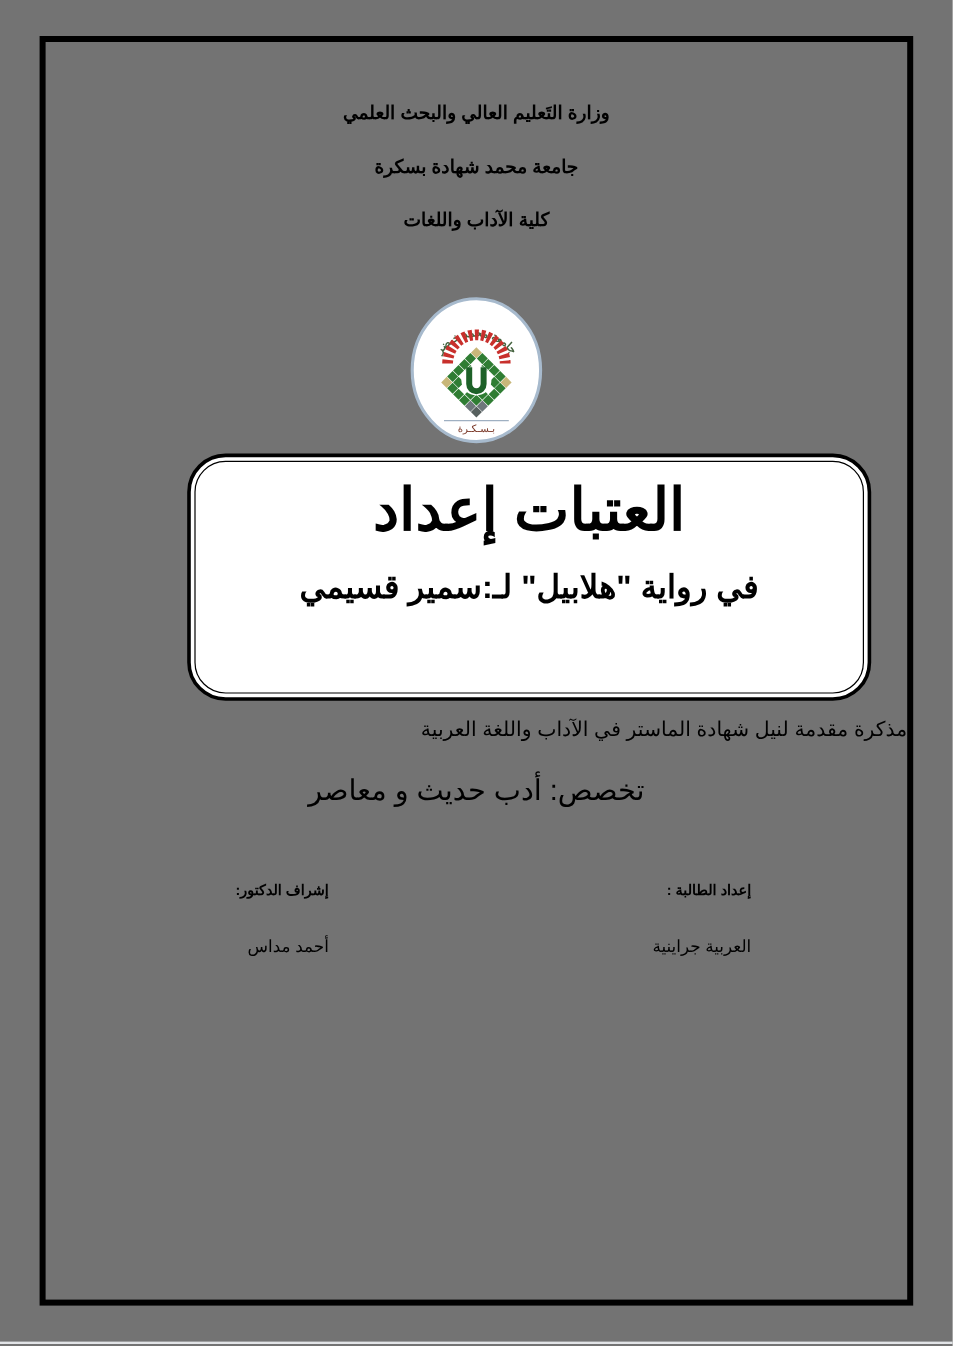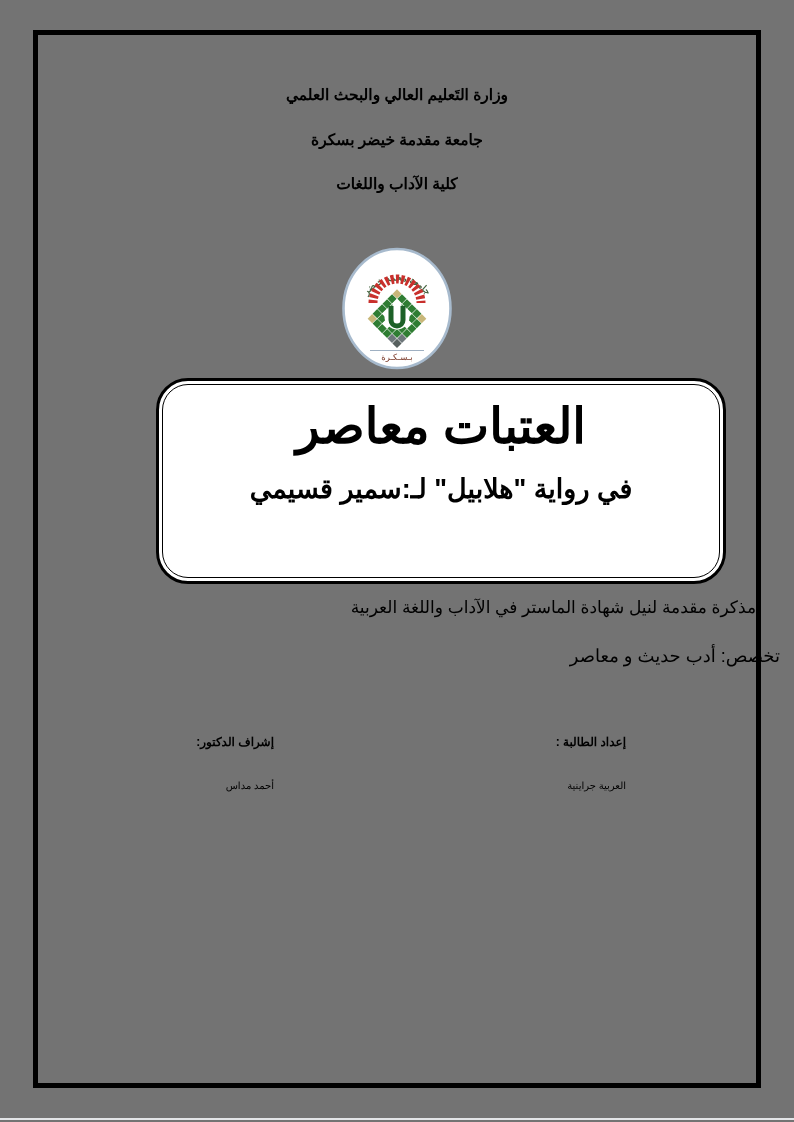--- a/index.html
+++ b/index.html
@@ -18,40 +18,40 @@
     position:absolute;top:343px;left:118px;width:570px;height:206px;
     border:3.5px solid #000;border-radius:32px;box-sizing:border-box;padding:3px;background:#fff;
   }
   .title-box-inner{
     width:100%;height:100%;border:1.6px solid #000;border-radius:26px;
     box-sizing:border-box;text-align:center;direction:rtl;
   }
   .thesis-title{margin-top:8px;font-size:49px;font-weight:700;line-height:1.35;white-space:nowrap;}
   .thesis-subtitle{margin-top:14px;font-size:27px;font-weight:700;white-space:nowrap;}
   .desc-line{position:absolute;top:562px;left:0;width:100%;direction:rtl;font-size:17px;white-space:nowrap;}
-  .spec-line{position:absolute;top:610px;left:0;width:100%;direction:rtl;font-size:18px;white-space:nowrap;padding-left:24px;}
+  .spec-line{position:absolute;top:610px;left:0;width:100%;text-align:center;direction:rtl;font-size:24px;white-space:nowrap;}
   .student-block{position:absolute;top:700px;right:130px;direction:rtl;text-align:right;}
   .supervisor-block{position:absolute;top:700px;left:98px;width:138px;direction:rtl;text-align:right;}
   .credit-label{font-size:12px;font-weight:700;white-space:nowrap;}
-  .credit-name{font-size:10px;margin-top:31px;white-space:nowrap;}
+  .credit-name{font-size:14px;margin-top:31px;white-space:nowrap;}
   .student-block .credit-name{margin-left:6px;}
   .year-block{position:absolute;top:950px;left:50%;transform:translateX(-50%);direction:rtl;text-align:right;}
   .year-label{font-size:15.5px;font-weight:700;line-height:30px;white-space:nowrap;}
   .year-line{font-size:20px;line-height:28px;white-space:nowrap;}
   .bottom-separator{position:absolute;left:0;top:1118px;width:100%;height:2px;background:#e2e4e7;}
 </style>
 </head>
 <body>
 
 <div class="screen">
   <div class="frame">
 
     <div class="header">
       <div class="header-line">وزارة التَعليم العالي والبحث العلمي</div>
-      <div class="header-line">جامعة مقدمة خيضر بسكرة</div>
+      <div class="header-line">جامعة محمد شهادة بسكرة</div>
       <div class="header-line">كلية الآداب واللغات</div>
     </div>
 
     <div class="logo-wrap">
       <svg viewBox="0 0 112 123" width="112" height="123">
         <ellipse cx="56" cy="61.5" rx="53.5" ry="59.5" fill="#ffffff" stroke-width="2.6" stroke="#a7bacd"></ellipse>
         <path id="arcTop" d="M 17 66 A 41 47 0 0 1 95 66" fill="none"></path>
         <text font-size="9" fill="#44633f" font-weight="600">
           <textPath href="#arcTop" startOffset="50%" text-anchor="middle">جامعة محمد خيضر</textPath>
         </text>
@@ -96,21 +96,21 @@
         </g>
         <circle cx="56" cy="70" r="12.5" fill="#ffffff"></circle>
         <path d="M 50 59 v 14 a 6 6 0 0 0 12 0 v -14" fill="none" stroke-width="5" stroke="#1d6128"></path>
         <path d="M 29 103.5 h 54" stroke="#9fb0c2" stroke-width="1"></path>
         <text x="56" y="113" font-size="8.5" text-anchor="middle" letter-spacing="1" fill="#7c3b2b">بـسـكـرة</text>
       </svg>
     </div>
 
     <div class="title-box">
       <div class="title-box-inner">
-        <div class="thesis-title">العتبات معاصر</div>
+        <div class="thesis-title">العتبات إعداد</div>
         <div class="thesis-subtitle">في رواية "هلابيل" لـ:سمير قسيمي</div>
       </div>
     </div>
 
     <div class="desc-line">مذكرة مقدمة لنيل شهادة الماستر في الآداب واللغة العربية</div>
     <div class="spec-line">تخصص: أدب حديث و معاصر</div>
 
     <div class="student-block">
       <div class="credit-label">إعداد الطالبة :</div>
       <div class="credit-name">العربية جراينية</div>

